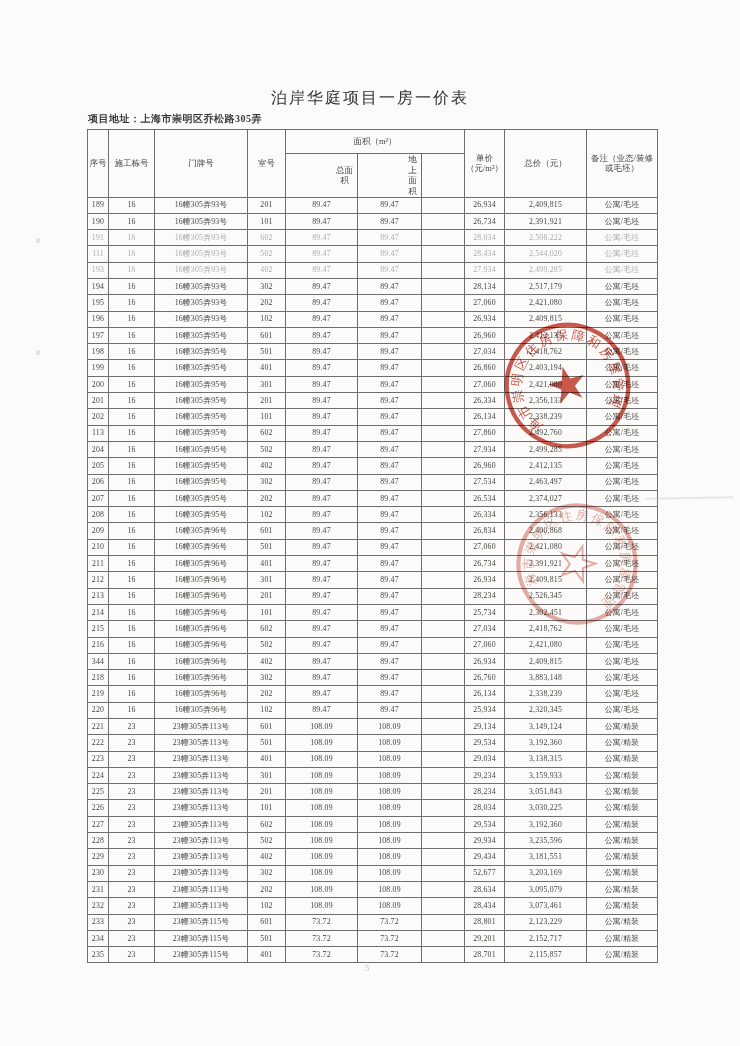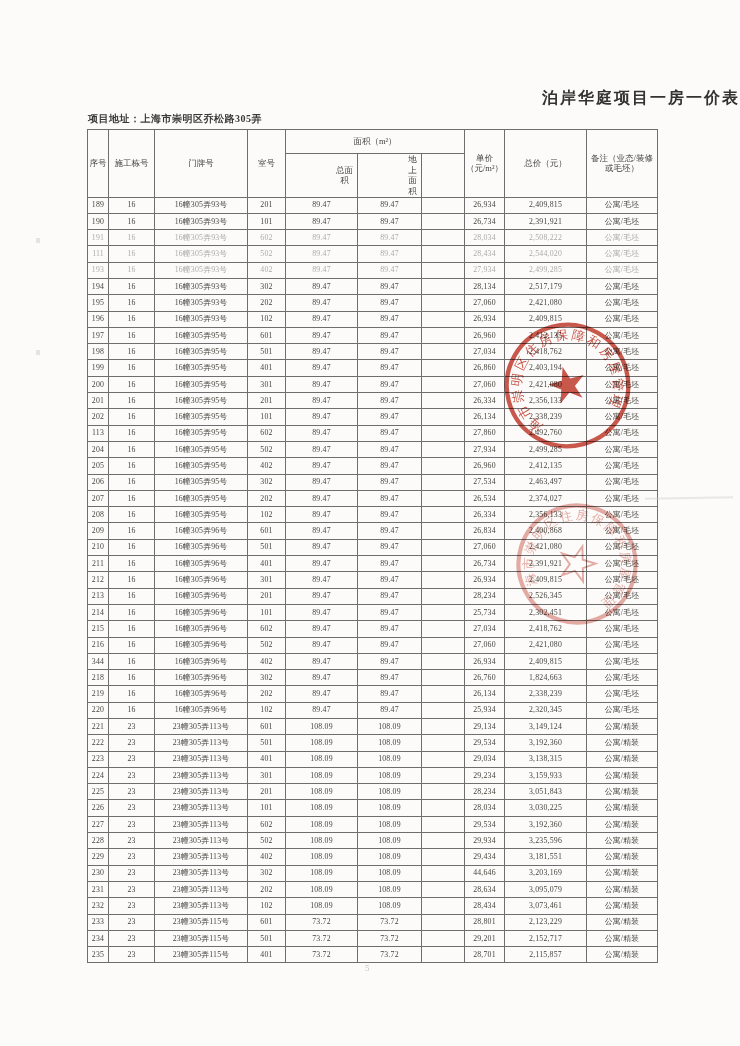--- a/index.html
+++ b/index.html
@@ -4,22 +4,22 @@
 <style>
   html,body{margin:0;padding:0;}
   body{
     width:740px;height:1046px;position:relative;overflow:hidden;
     background:#fcfbf9;
     font-family:"Liberation Serif","DejaVu Serif",serif;
     color:#3f3f3f;
   }
   .page{position:absolute;inset:0;}
   .doc-title{
-    position:absolute;top:88px;left:0;width:740px;text-align:right;
-    font-size:16px;font-weight:bold;letter-spacing:2px;color:#333;
+    position:absolute;top:88px;left:0;width:740px;text-align:center;
+    font-size:16px;font-weight:normal;letter-spacing:2px;color:#333;
     filter:blur(0.3px);
   }
   .doc-address{
     position:absolute;top:112px;left:88px;
     font-size:10px;font-weight:bold;color:#3a3a3a;letter-spacing:0.5px;
     filter:blur(0.3px);
     font-family:Liberation Serif, serif;
   }
   table.price{
     position:absolute;top:129px;left:87px;width:553px;
@@ -448,21 +448,21 @@
         </tr>
         <tr>
           <td class="c0">218</td>
           <td class="c1">16</td>
           <td class="c2">16幢305弄96号</td>
           <td class="c3">302</td>
           <td class="c4">89.47</td>
           <td class="c5">89.47</td>
           <td class="c6"></td>
           <td class="c7">26,760</td>
-          <td class="c8">1,824,663</td>
+          <td class="c8">3,883,148</td>
           <td class="c9">公寓/毛坯</td>
         </tr>
         <tr>
           <td class="c0">219</td>
           <td class="c1">16</td>
           <td class="c2">16幢305弄96号</td>
           <td class="c3">202</td>
           <td class="c4">89.47</td>
           <td class="c5">89.47</td>
           <td class="c6"></td>
@@ -591,21 +591,21 @@
           <td class="c9">公寓/精装</td>
         </tr>
         <tr>
           <td class="c0">230</td>
           <td class="c1">23</td>
           <td class="c2">23幢305弄113号</td>
           <td class="c3">302</td>
           <td class="c4">108.09</td>
           <td class="c5">108.09</td>
           <td class="c6"></td>
-          <td class="c7">44,646</td>
+          <td class="c7">52,677</td>
           <td class="c8">3,203,169</td>
           <td class="c9">公寓/精装</td>
         </tr>
         <tr>
           <td class="c0">231</td>
           <td class="c1">23</td>
           <td class="c2">23幢305弄113号</td>
           <td class="c3">202</td>
           <td class="c4">108.09</td>
           <td class="c5">108.09</td>

